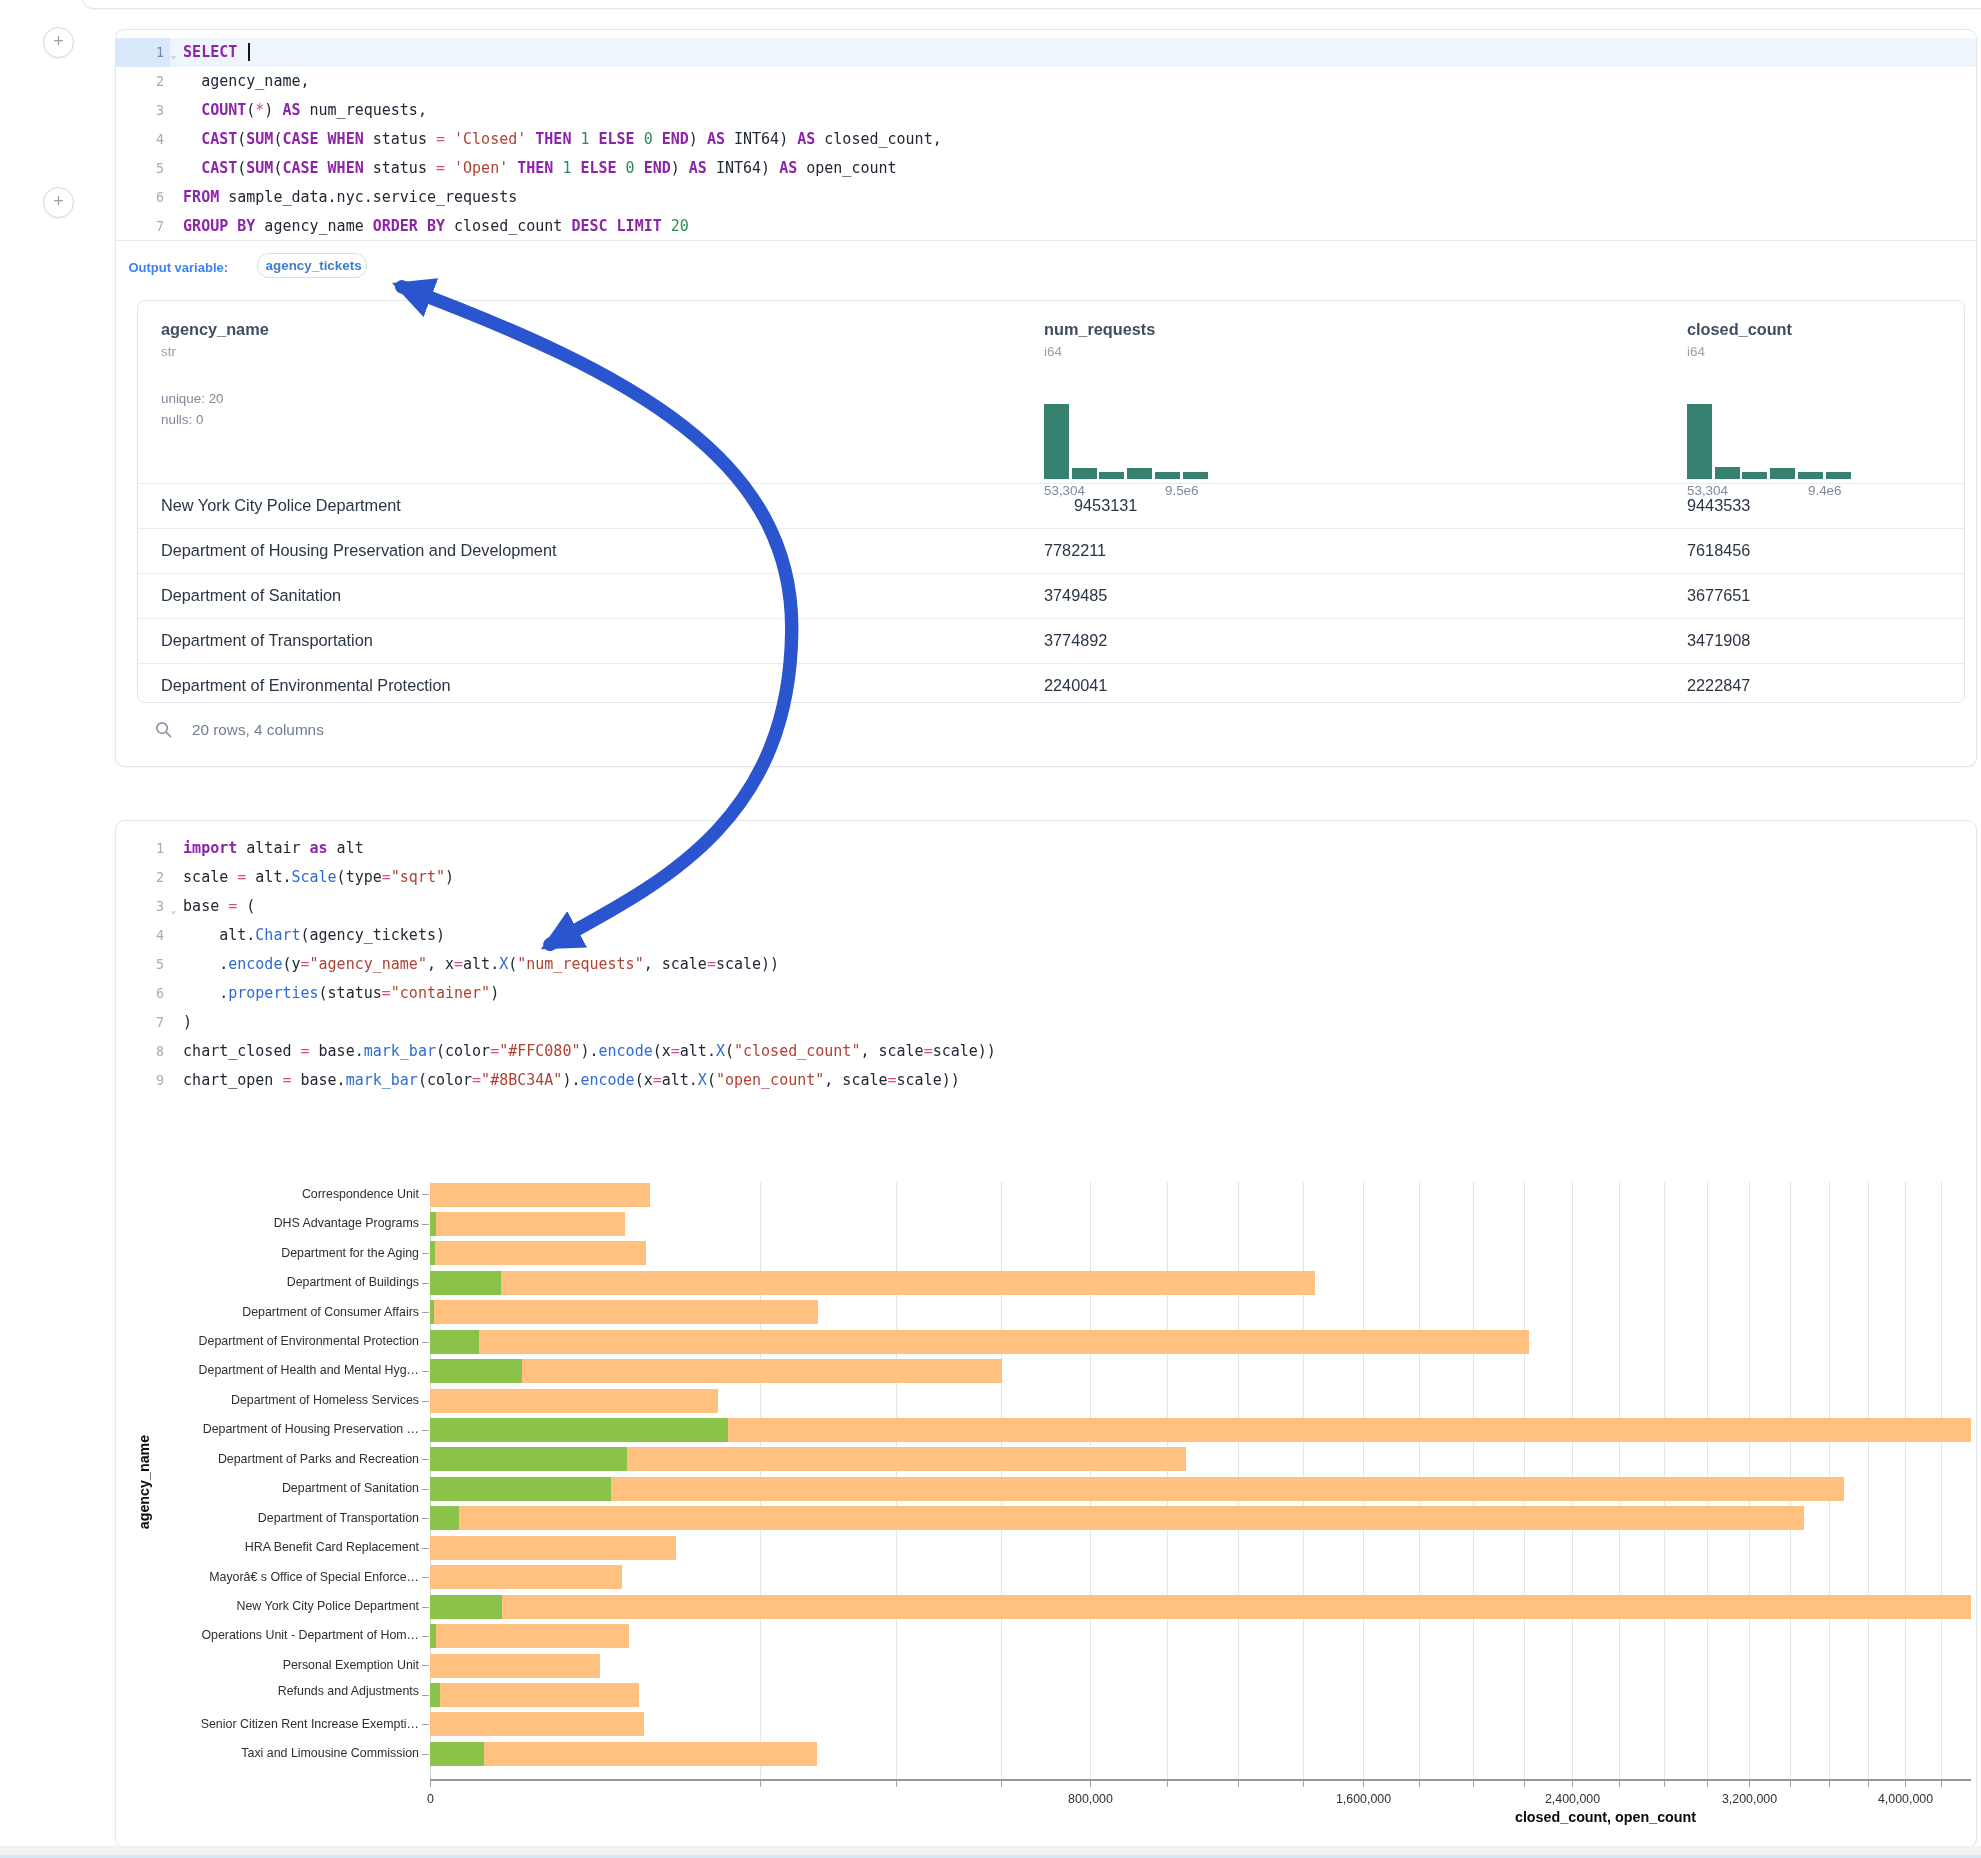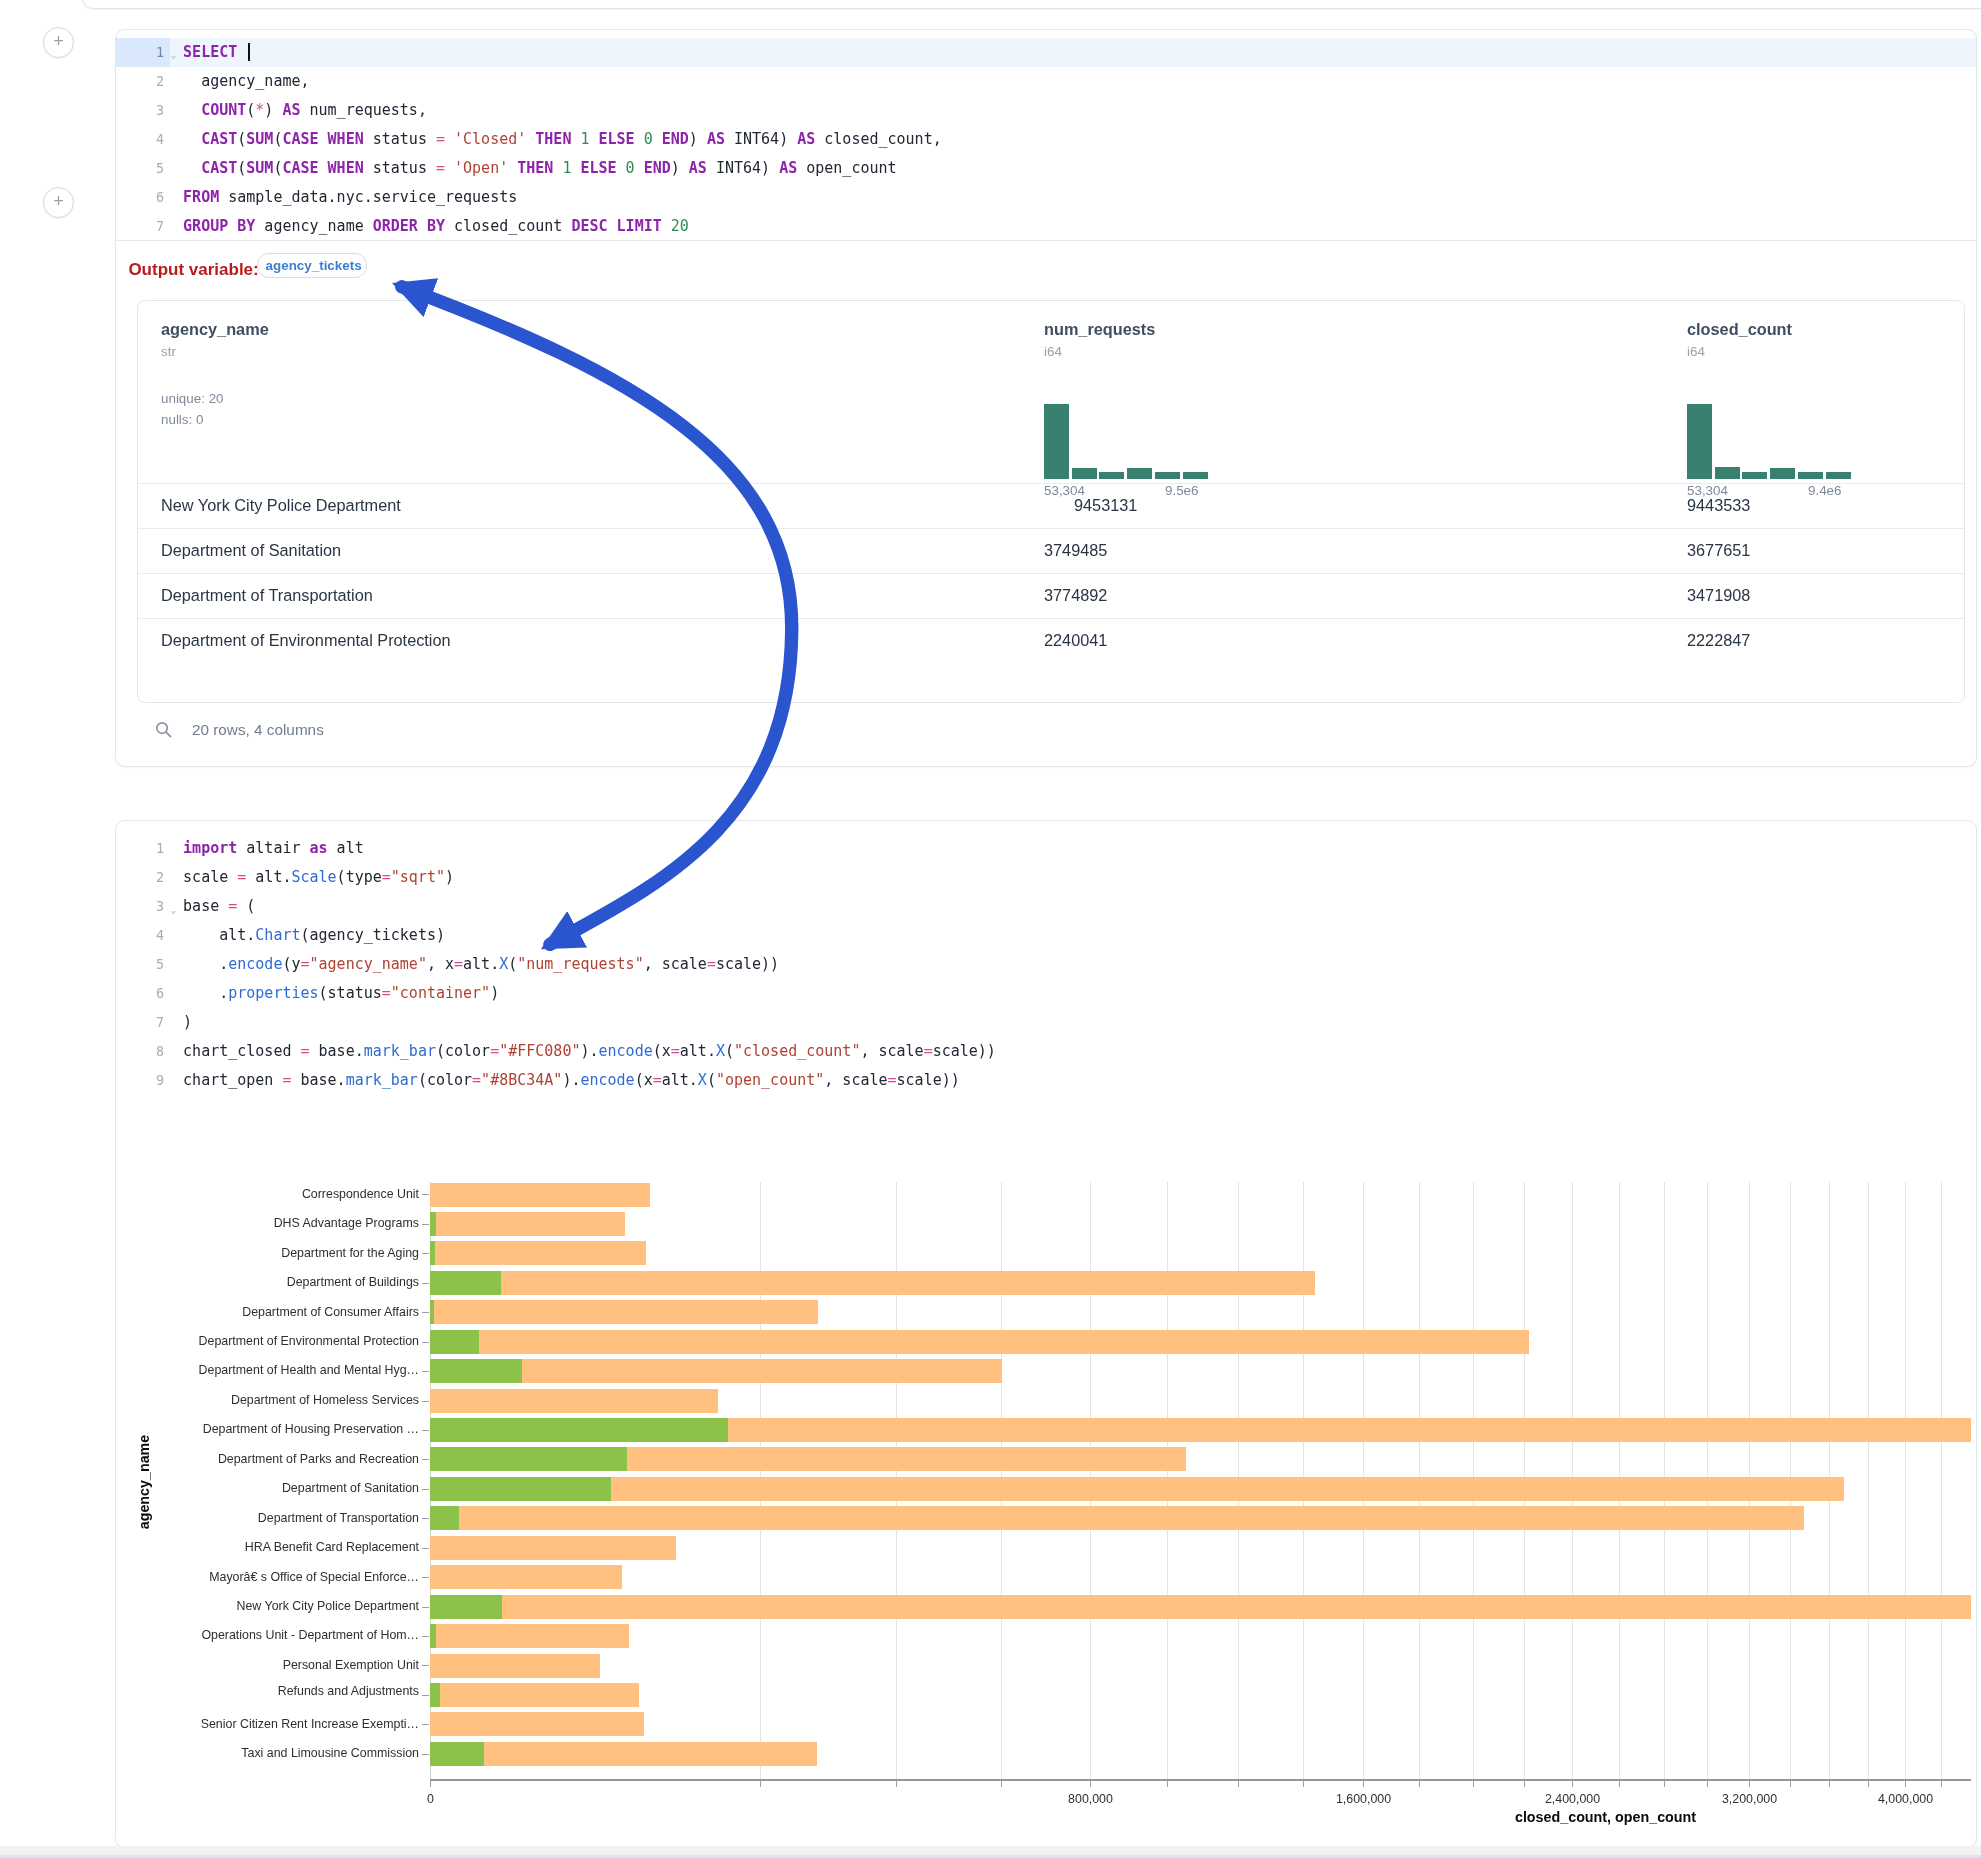--- a/index.html
+++ b/index.html
@@ -28,21 +28,21 @@
   .tk-s{color:#b04234;}
   .tk-n{color:#2e8b57;}
   .tk-o{color:#d94a8c;}
   .tk-f{color:#2e6bd6;}
   .caret{display:inline-block;width:1.9px;height:18px;background:#111;vertical-align:middle;margin-left:1.9px;}
   
   .plus-btn{position:absolute;width:29px;height:29px;border-radius:50%;
     border:1.4px solid #d4d8dd;background:#fff;color:#9aa1a9;
     font-size:18px;line-height:26px;text-align:center;box-shadow:0 1px 1.9px rgba(0,0,0,.05);}
   
-  .outvar-label{font-size:17px;font-weight:bold;color:#b91c1c;}
+  .outvar-label{font-size:13px;font-weight:bold;color:#3b82f6;}
   .outvar-pill{display:inline-block;border:1px solid #d8dde3;border-radius:12px;
     background:#fff;color:#3b7fd0;font-size:13.4px;font-weight:bold;
     padding:3.8px 7.6px;width:93px;overflow:hidden;white-space:nowrap;}
   
   .tcard{position:absolute;border:1px solid #e2e6ea;border-radius:7.6px;background:#fff;overflow:hidden;}
   .col-title{font-size:16.3px;font-weight:bold;color:#3f4e63;}
   .col-type{font-size:13.4px;color:#97a0ad;margin-top:4.8px;}
   .col-stat{font-size:13.4px;color:#7f8a99;line-height:21px;}
   .hist{position:absolute;height:75px;width:164px;}
   .hist div{position:absolute;bottom:0;width:25px;background:#38806f;}
@@ -142,20 +142,25 @@
         <div style="left: 139px; height: 6.7px; background: rgb(56, 128, 111);"></div>
       </div>
     <div class="hist-lab" style="left:1549px;top:182px;">53,304</div>
     <div class="hist-lab" style="left:1670px;top:182px;">9.4e6</div>
 
     <div id="trows" style="position:absolute;left:0;right:0;top:182px;height:220px;">
         <div class="trow" style="position: relative;">
           <span style="left: 23px;">New York City Police Department</span>
           <span style="left: 936px;">9453131</span>
           <span style="left: 1549px;">9443533</span>
+        </div>
+        <div class="trow" style="position: relative;">
+          <span style="left: 23px;">Department of Housing Preservation and Development</span>
+          <span style="left: 906px;">7782211</span>
+          <span style="left: 1549px;">7618456</span>
         </div>
         <div class="trow" style="position: relative;">
           <span style="left: 23px;">Department of Sanitation</span>
           <span style="left: 906px;">3749485</span>
           <span style="left: 1549px;">3677651</span>
         </div>
         <div class="trow" style="position: relative;">
           <span style="left: 23px;">Department of Transportation</span>
           <span style="left: 906px;">3774892</span>
           <span style="left: 1549px;">3471908</span>

